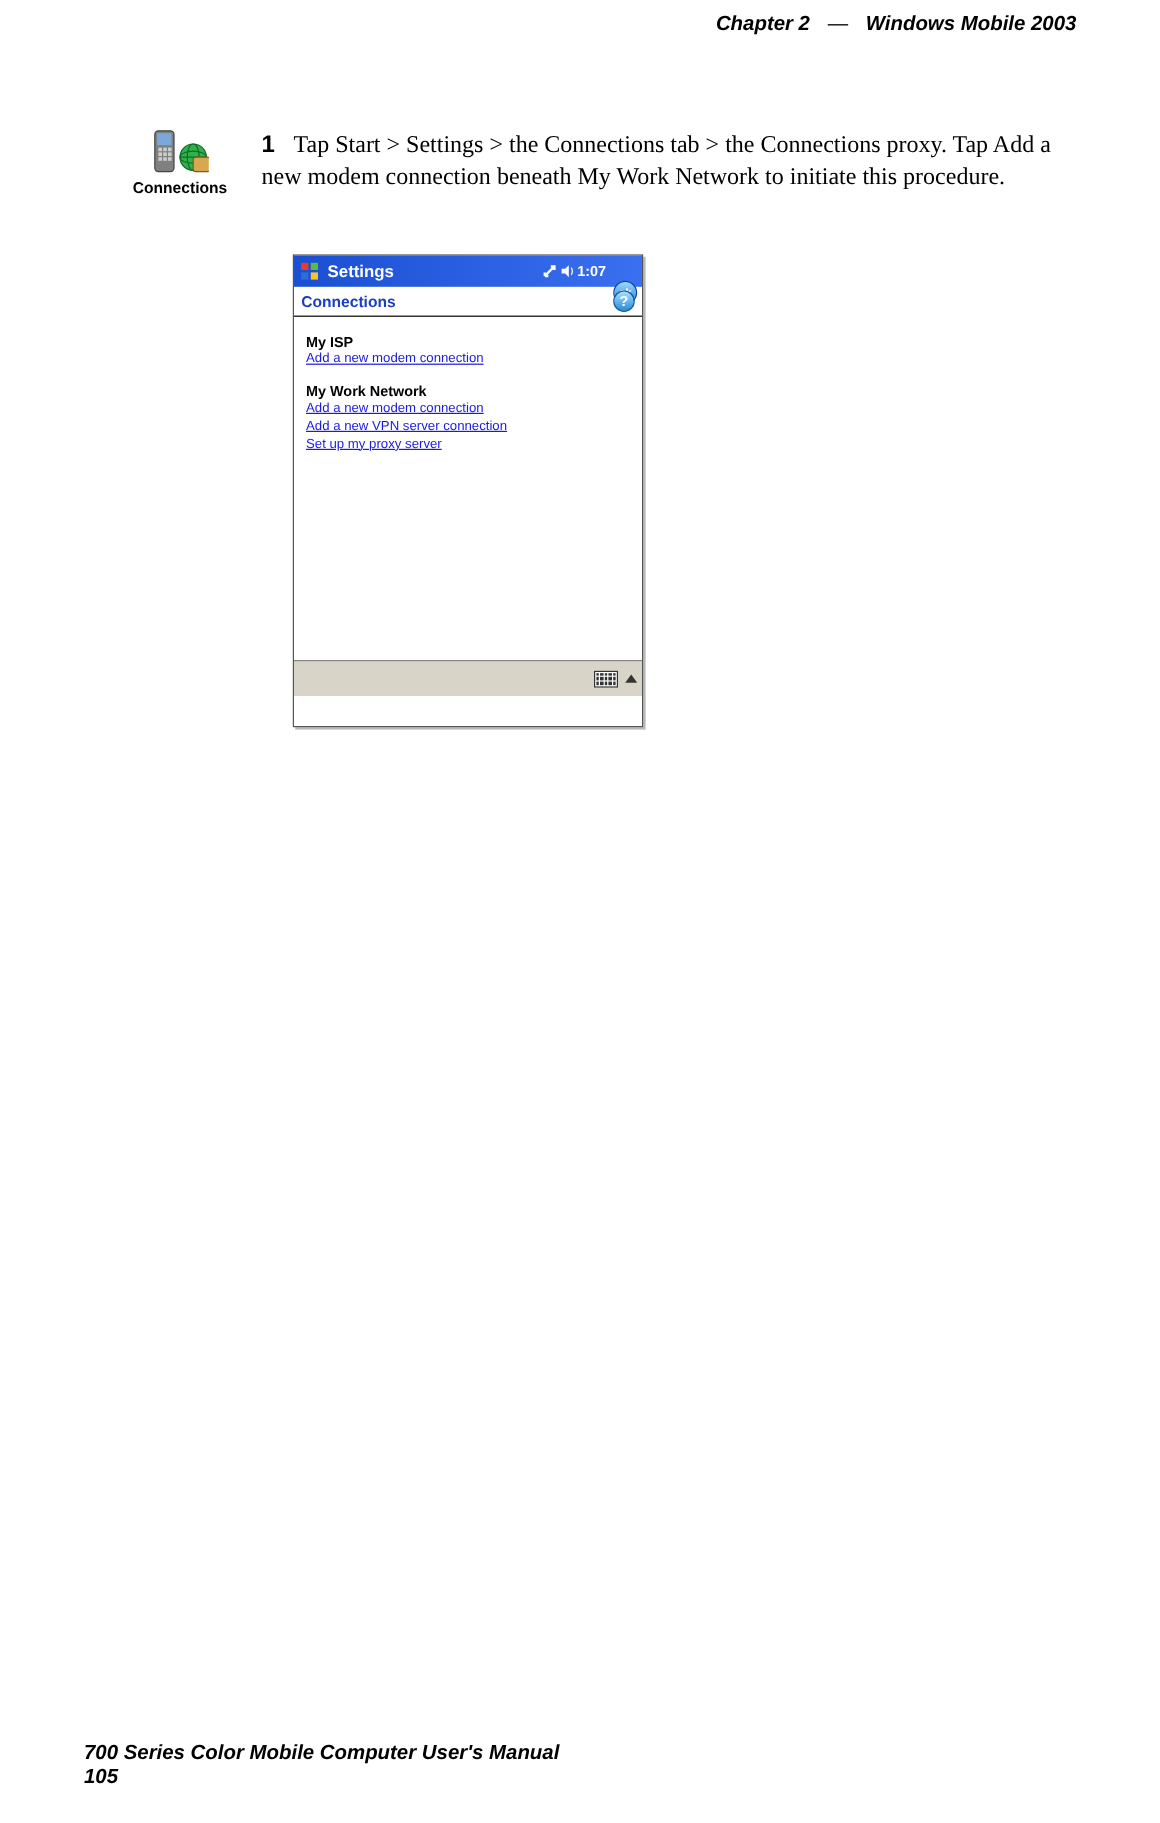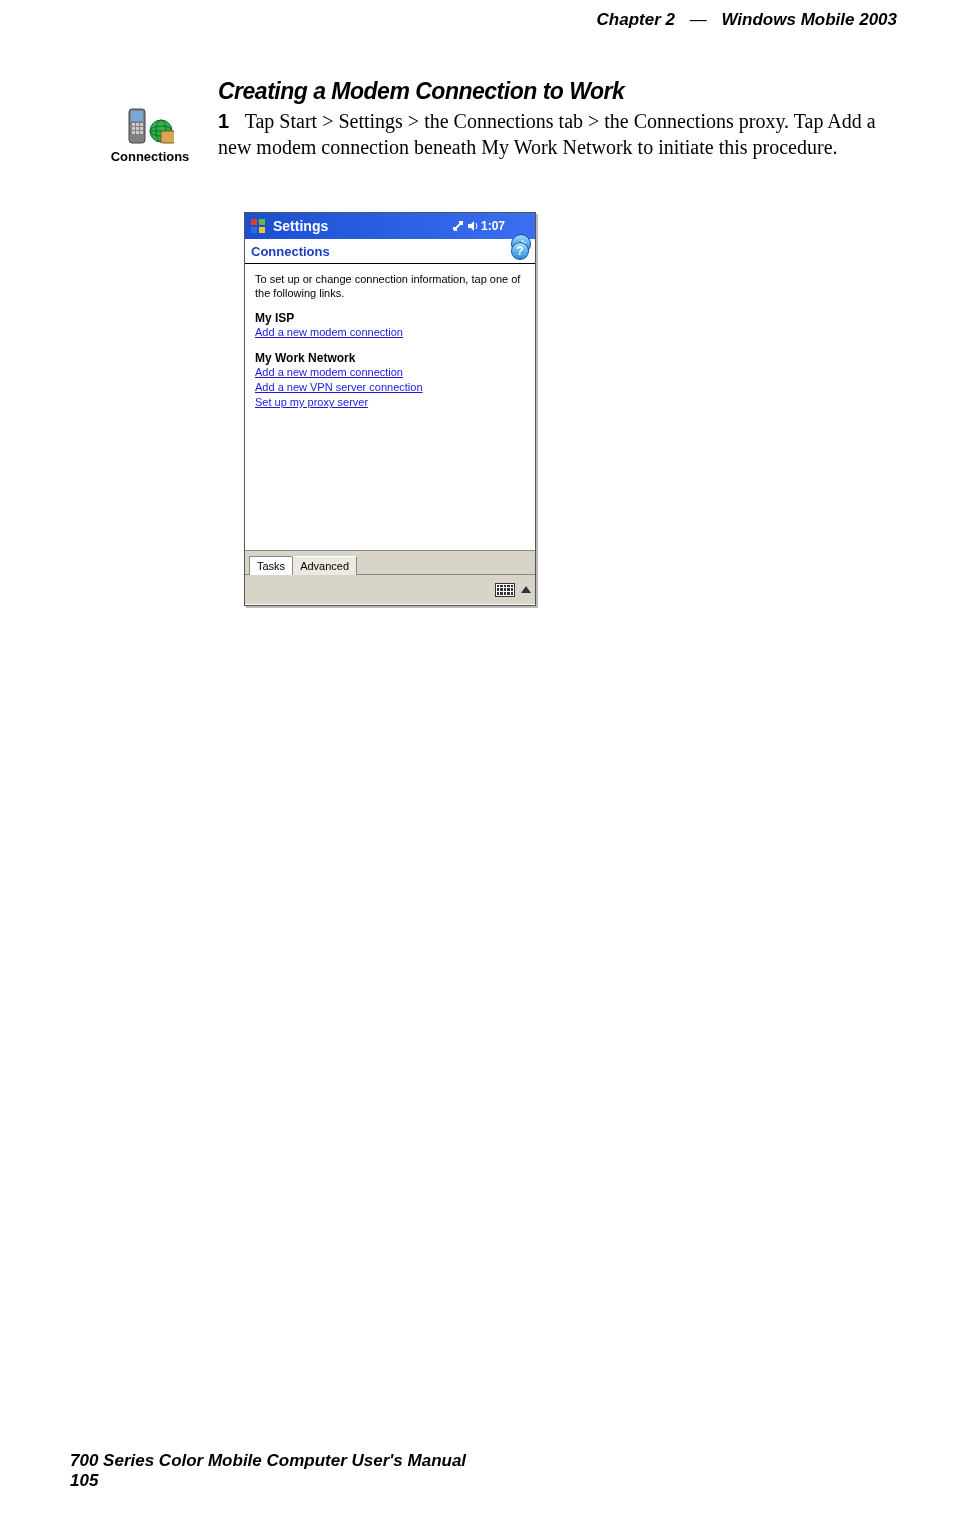--- a/index.html
+++ b/index.html
@@ -265,21 +265,20 @@
 <body>
 
 <div class="page">
 
   <div class="header-right">
     <span>Chapter 2</span>
     <span class="dash">—</span>
     <span>Windows Mobile 2003</span>
   </div>
 
-  <div class="section-title">Creating a Modem Connection to Work</div>
 
   <div class="step">
     <span class="step-num">1</span>
     <span class="step-body">
       <span>Tap </span><b>Start</b><span> &gt; </span><b>Settings</b><span> &gt; the </span><b>Connections</b><span> tab &gt; the </span><b>Connections</b><span> proxy. Tap </span><b>Add a new modem connection</b><span> beneath My Work Network to initiate this procedure.</span>
     </span>
   </div>
 
   <div class="conn-block">
     <div class="conn-icons">
@@ -331,35 +330,30 @@
         <span class="ok-btn">ok</span>
       </span>
     </div>
 
     <div class="appheader">
       <span class="appheader-title">Connections</span>
       <span class="help-btn">?</span>
     </div>
 
     <div class="content">
-      <div class="intro">To set up or change connection information, tap one of the following links.</div>
 
       <div class="grp-title">My ISP</div>
       <span class="linktext">Add a new modem connection</span>
 
       <div class="grp-title" style="margin-top:12px">My Work Network</div>
       <span class="linktext">Add a new modem connection</span>
       <span class="linktext">Add a new VPN server connection</span>
       <span class="linktext">Set up my proxy server</span>
     </div>
 
-    <div class="tabbar">
-      <div class="tab active">Tasks</div>
-      <div class="tab">Advanced</div>
-    </div>
 
     <div class="sysbar">
       <div class="kbd-icon">
         <span></span>
           <span></span>
           <span></span>
           <span></span>
           <span></span>
         <span></span>
           <span></span>

